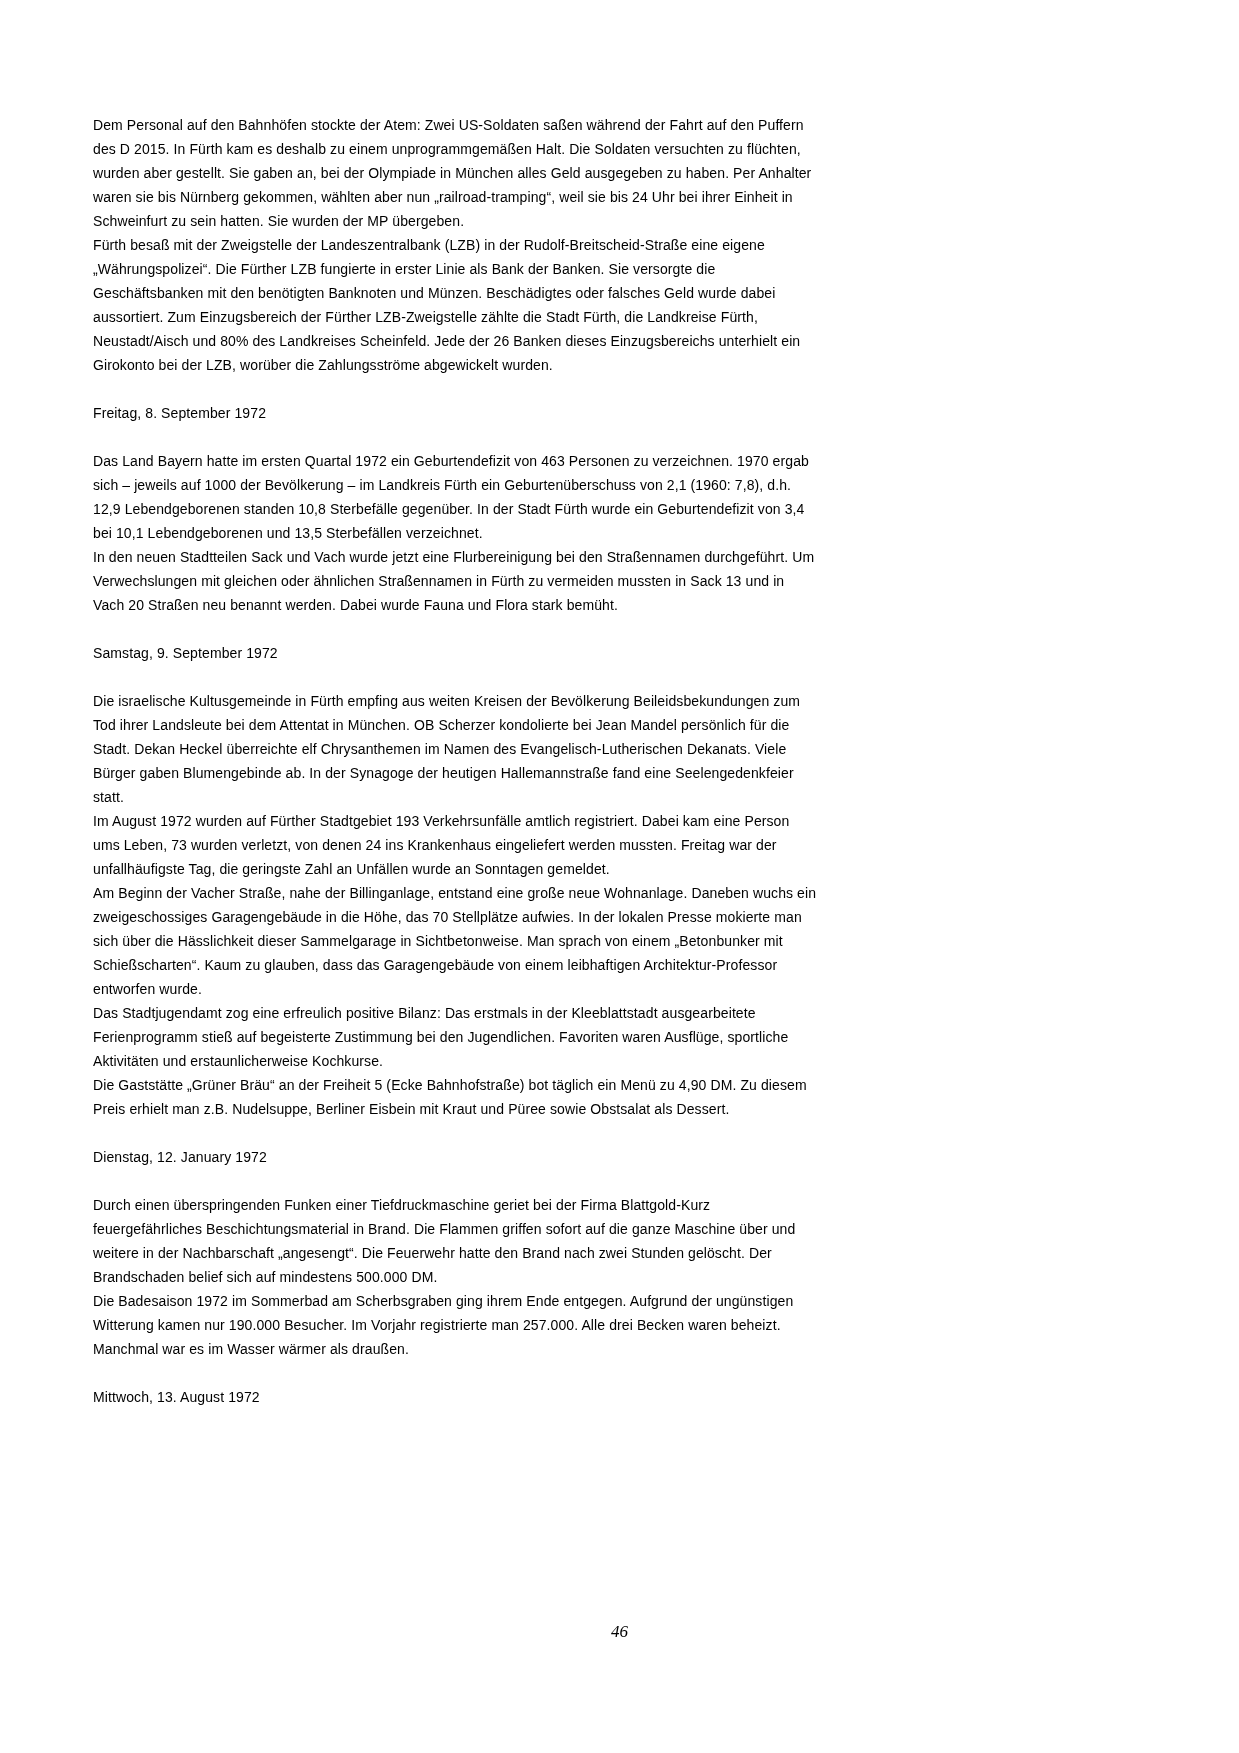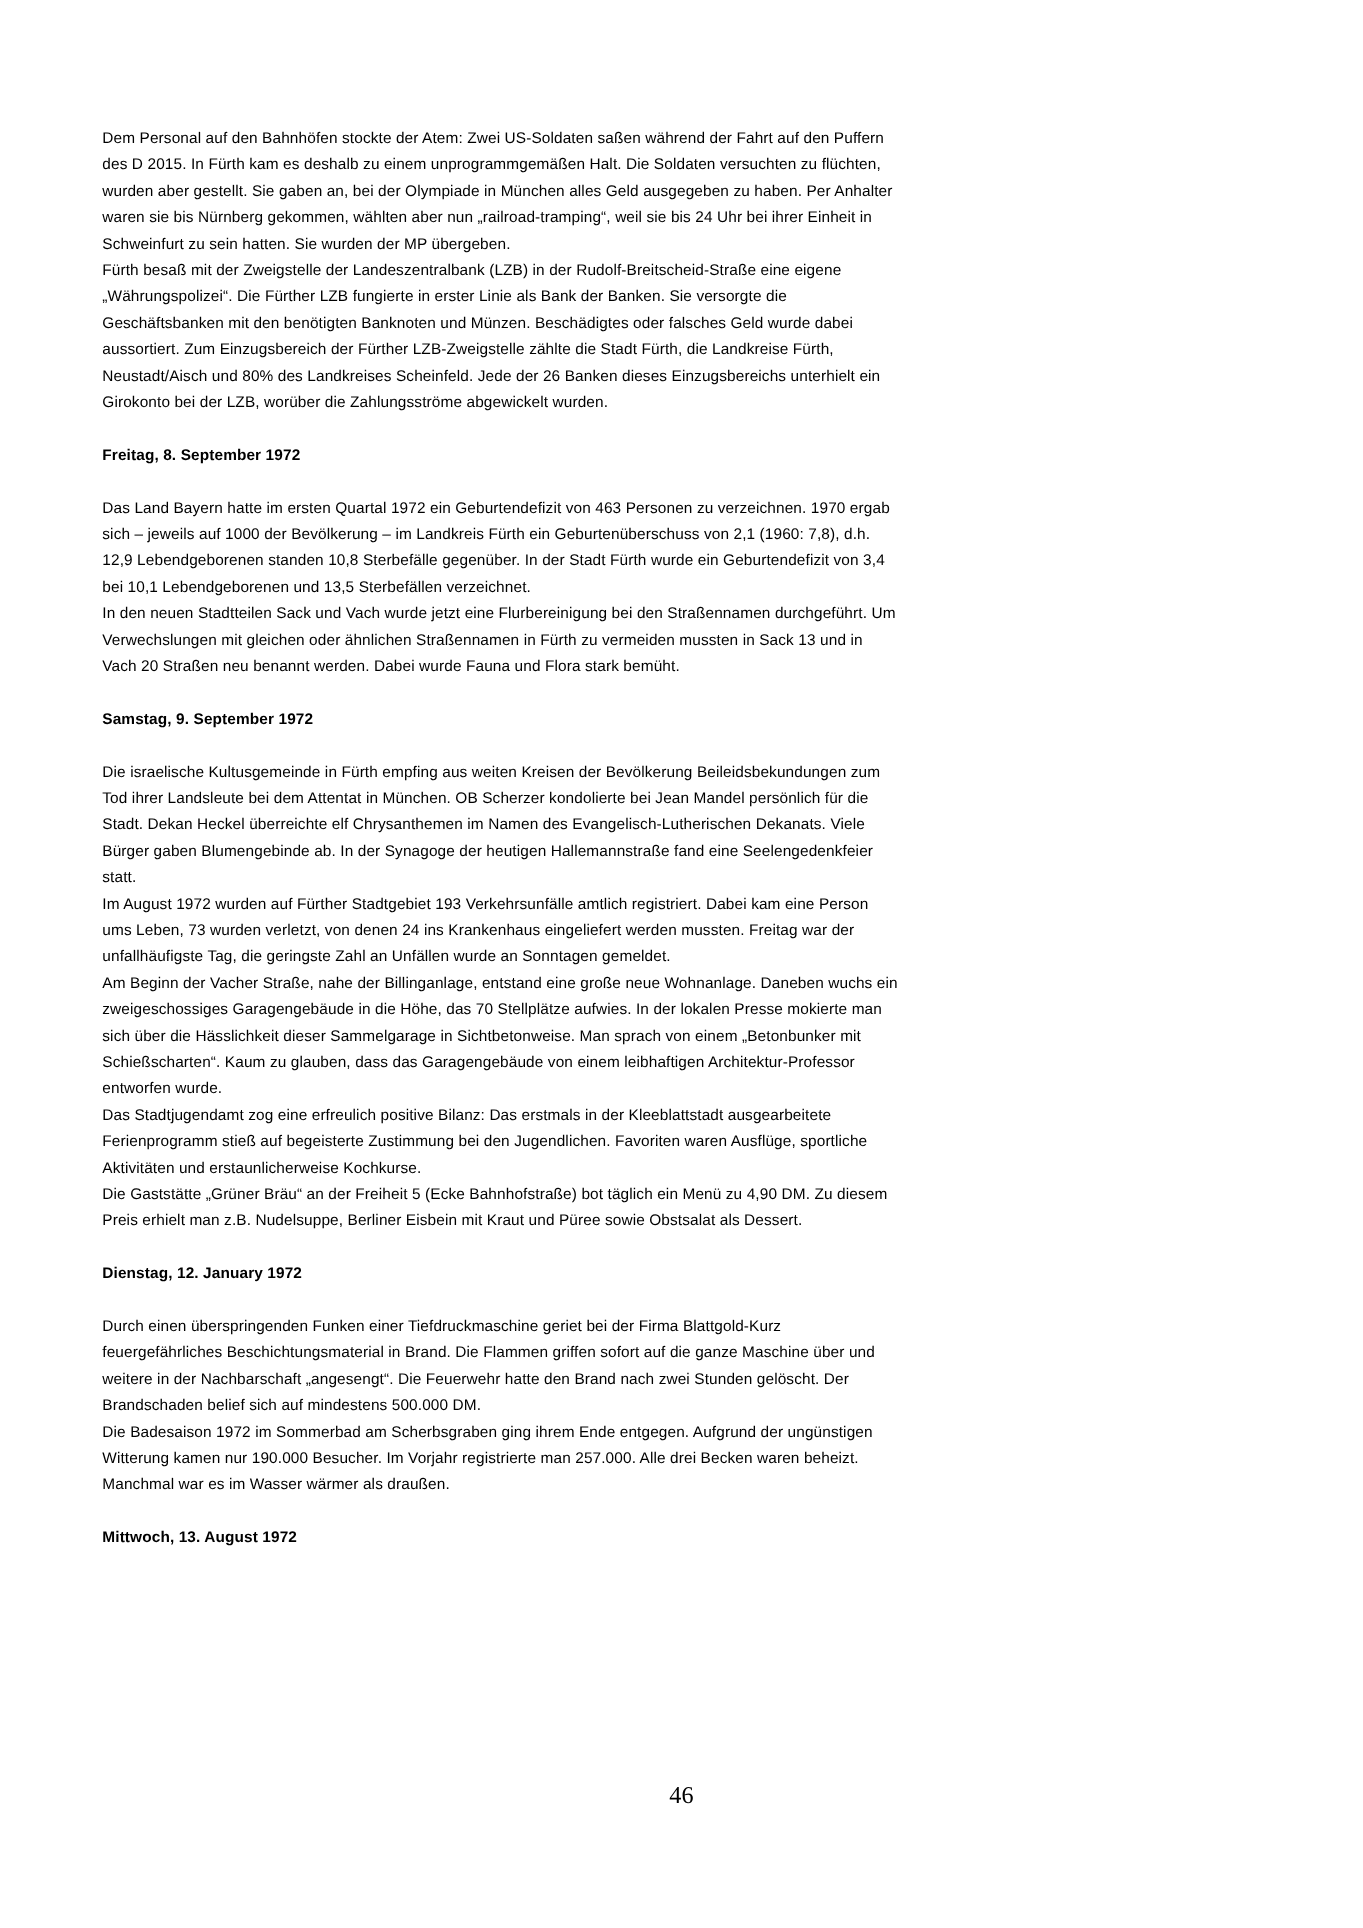--- a/index.html
+++ b/index.html
@@ -32,32 +32,33 @@
     line-height: 24px;
     letter-spacing: 0.1px;
     margin-top: 15px;
   }
   .para {
     margin: 0;
     white-space: pre-line;
   }
   .heading {
     margin: 24px 0;
-    font-weight: bold;
+    font-weight: normal;
     white-space: pre-line;
   }
   .page-number {
     position: absolute;
     left: 0;
     top: 1619px;
     width: 1239px;
     text-align: center;
     font-family: "Liberation Serif", serif;
-    font-size: 22px;
+    font-size: 17px;
     line-height: 26px;
+    font-style: italic;
   }
 </style>
 </head>
 <body>
 
 <div class="page">
   <div class="content">
     <div class="para">Dem Personal auf den Bahnhöfen stockte der Atem: Zwei US-Soldaten saßen während der Fahrt auf den Puffern
 des D 2015. In Fürth kam es deshalb zu einem unprogrammgemäßen Halt. Die Soldaten versuchten zu flüchten,
 wurden aber gestellt. Sie gaben an, bei der Olympiade in München alles Geld ausgegeben zu haben. Per Anhalter

